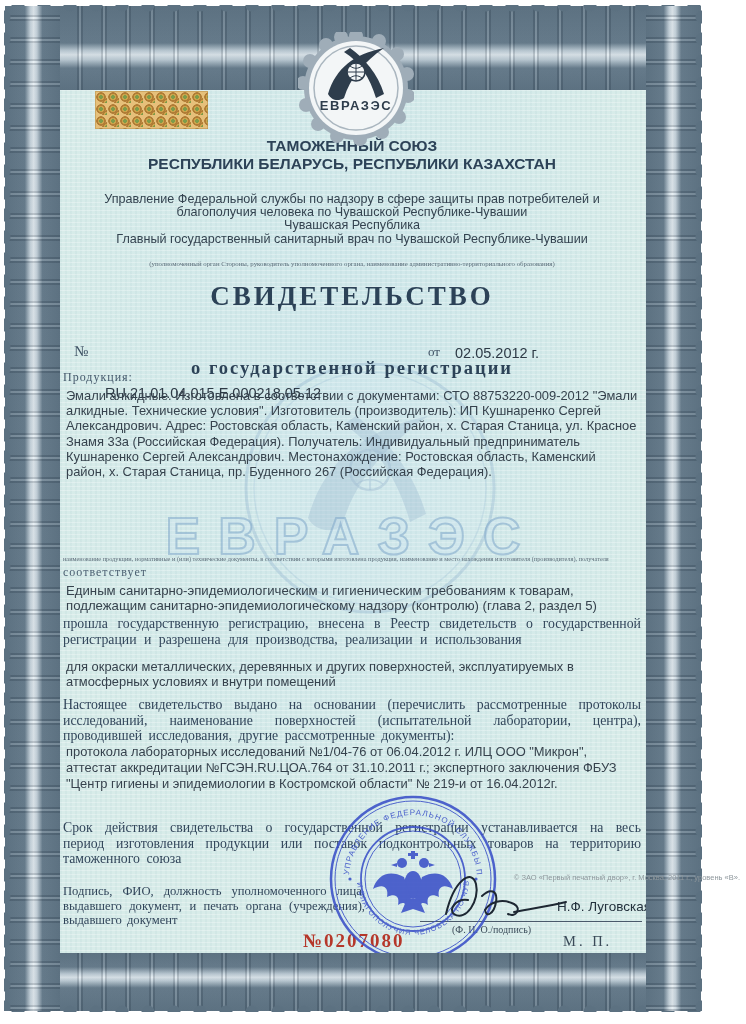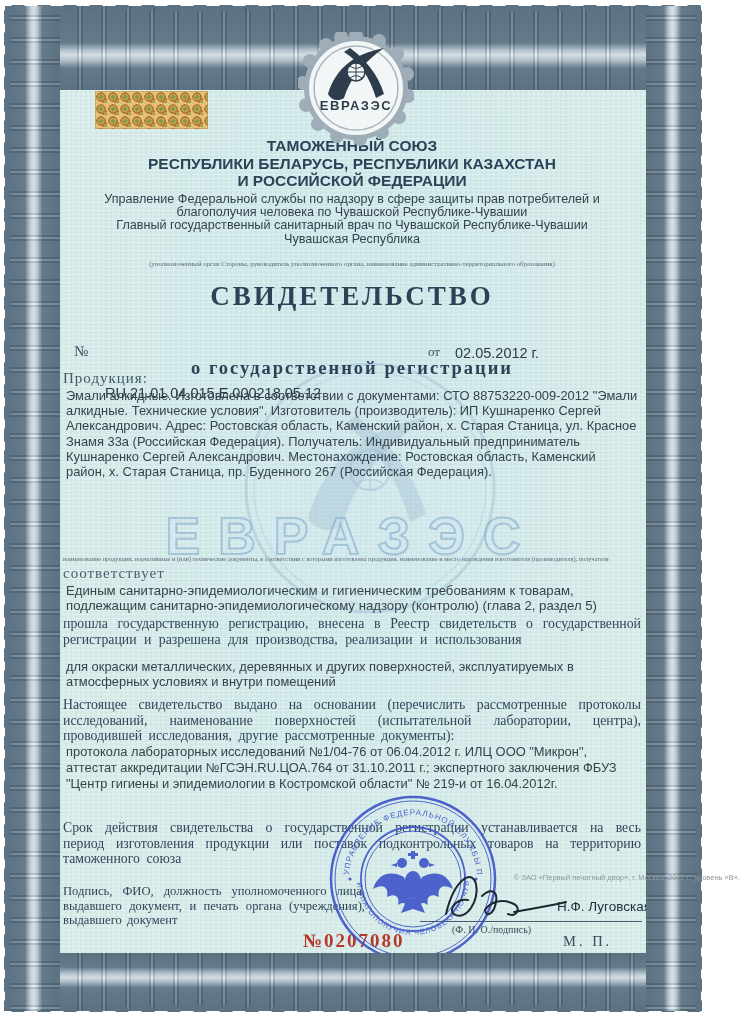--- a/index.html
+++ b/index.html
@@ -55,21 +55,21 @@
   
   .col{position:absolute;left:63px;width:578px;z-index:2;}
   .center{text-align:center;}
   .serif-head{font-family:Liberation Sans, sans-serif;font-weight:bold;color:#2c4257;font-size:15.5px;line-height:17.5px;}
   .sans-head{font-family:"Liberation Sans",sans-serif;color:#33424f;font-size:12.6px;line-height:13.2px;}
   .tiny{font-family:"Liberation Serif",serif;color:#5c6c79;}
   .doc-title{font-family:"Liberation Serif",serif;font-weight:bold;color:#2c4257;font-size:27px;letter-spacing:3px;}
   .doc-sub{font-family:"Liberation Serif",serif;font-weight:bold;color:#2c4257;font-size:18.5px;letter-spacing:2px;}
   .serif-just{font-family:"Liberation Serif",serif;color:#31455a;font-size:13.8px;line-height:15.6px;text-align:justify;word-spacing:4px;}
   .sans-par{font-family:"Liberation Sans",sans-serif;color:#36424d;font-size:12.9px;line-height:15.2px;}
-  .label-serif{font-family:"Liberation Serif",serif;color:#44586b;font-size:15px;letter-spacing:1px;}
+  .label-serif{font-family:"Liberation Serif",serif;color:#44586b;font-size:12px;letter-spacing:1px;}
 
   
   .wm-circle{position:absolute;left:238px;top:358px;width:264px;height:264px;z-index:1;opacity:.75;}
   .wm-text{position:absolute;left:63px;top:506px;width:578px;z-index:1;text-align:center;
     font-family:"Liberation Sans",sans-serif;font-weight:bold;font-size:52px;letter-spacing:18px;
     color:rgba(205,228,242,.35);-webkit-text-stroke:2px rgba(125,165,200,.55);}
 
   
   .stamp{position:absolute;left:327px;top:793px;width:172px;height:172px;z-index:3;opacity:.88;}
   .signature{position:absolute;left:438px;top:866px;width:150px;height:62px;z-index:4;}
@@ -137,26 +137,25 @@
       </g>
       <circle cx="132" cy="112" r="20" fill="none" stroke="rgba(150,180,205,.5)" stroke-width="2.5"></circle>
       <path d="M112,112 h40 M132,92 v40 M119,98 c8,6 18,6 26,0 M119,126 c8,-6 18,-6 26,0" stroke="rgba(150,180,205,.5)" stroke-width="1.5" fill="none"></path>
     </svg>
   </div>
   <div class="wm-text">ЕВРАЗЭС</div>
 
   <div class="col center serif-head" style="top:137px;">
     <div>ТАМОЖЕННЫЙ СОЮЗ</div>
     <div>РЕСПУБЛИКИ БЕЛАРУСЬ, РЕСПУБЛИКИ КАЗАХСТАН</div>
-    <div>И РОССИЙСКОЙ ФЕДЕРАЦИИ</div>
   </div>
   <div class="col center sans-head" style="top:193px;">
     <div style="max-width:600px;margin:0 auto;">Управление Федеральной службы по надзору в сфере защиты прав потребителей и благополучия человека по Чувашской Республике-Чувашии</div>
+    <div>Чувашская Республика</div>
     <div>Главный государственный санитарный врач по Чувашской Республике-Чувашии</div>
-    <div>Чувашская Республика</div>
   </div>
   <div class="col center tiny" style="top:260px;font-size:6.8px;">(уполномоченный орган Стороны, руководитель уполномоченного органа, наименование административно-территориального образования)</div>
 
   <div class="col center doc-title" style="top:281px;">СВИДЕТЕЛЬСТВО</div>
   <div class="col center doc-sub" style="top:315px;margin-top:43px;">о государственной регистрации</div>
 
   <div class="col" style="top:343px;height:20px;">
     <span style="position:absolute;left:11px;top:0;font-size:15px;color:#3c4f62;">№</span>
     <span style="position:absolute;left:42px;top:2px;font-family:Liberation Sans, sans-serif;font-size:14.5px;color:#2e3a46;margin-top:40px;">RU.21.01.04.015.Е.000218.05.12</span>
     <span style="position:absolute;left:365px;top:1px;font-size:13px;color:#3c4f62;">от</span>

